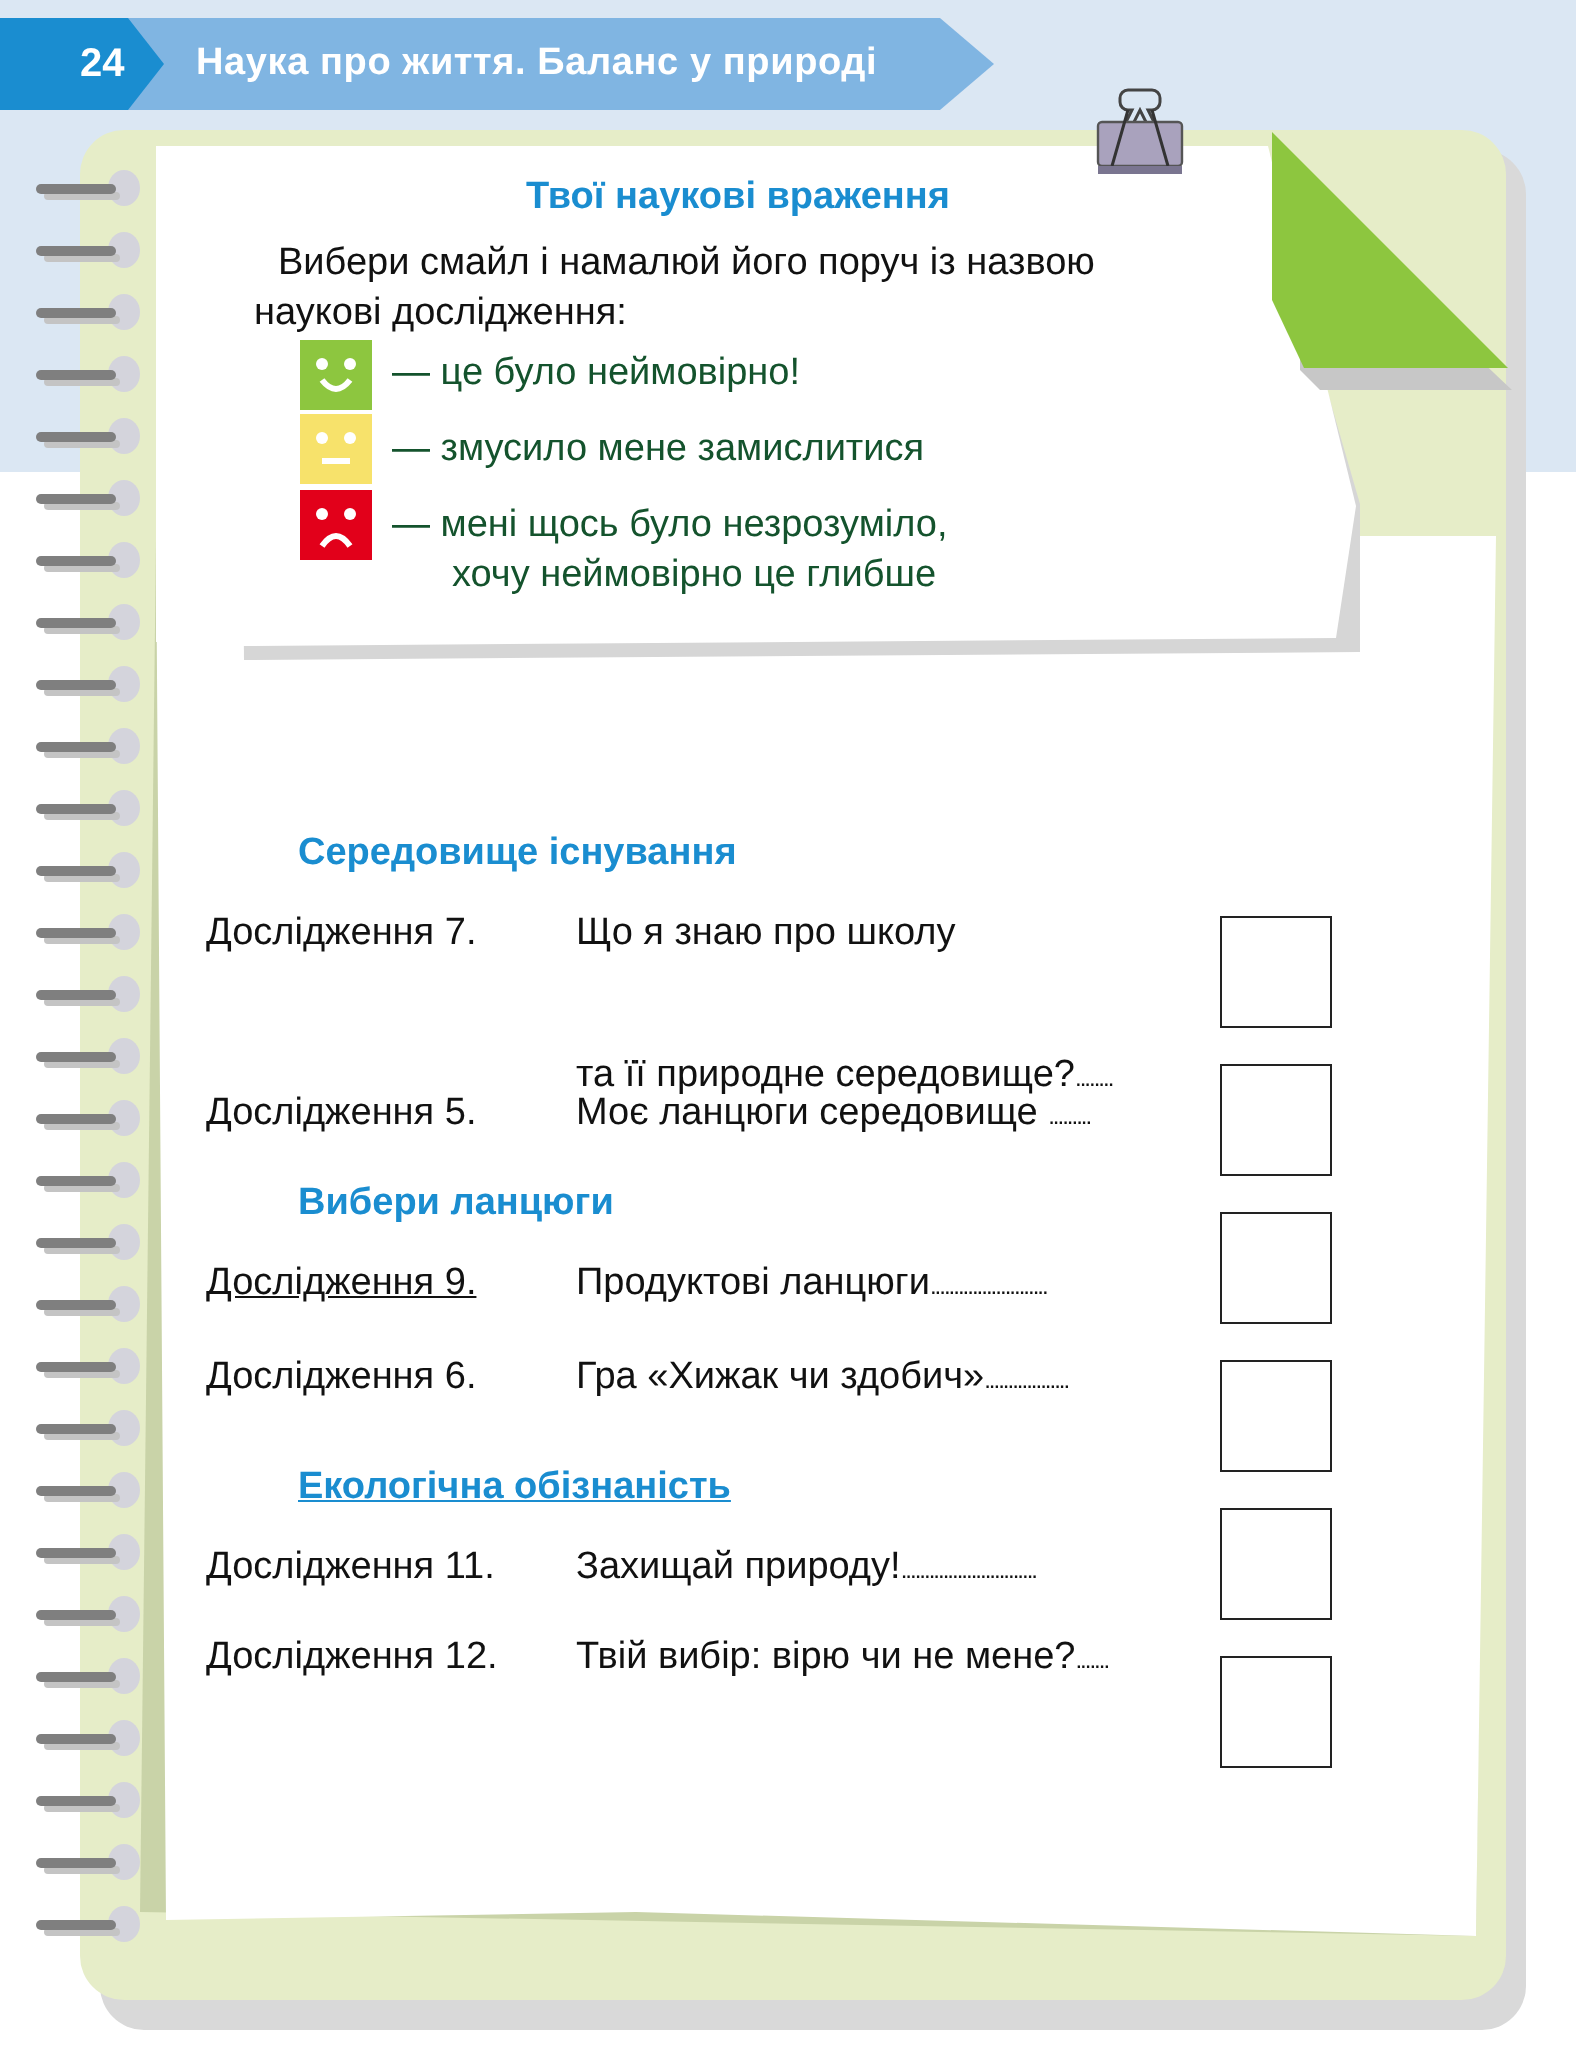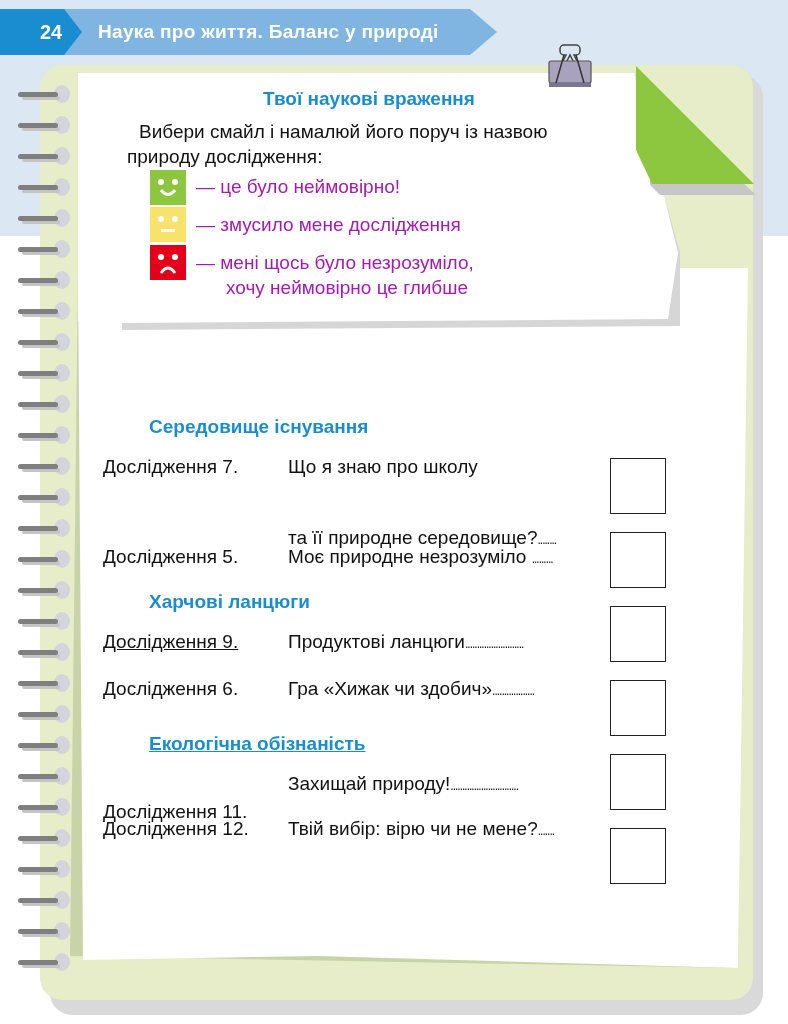--- a/index.html
+++ b/index.html
@@ -76,21 +76,21 @@
   }
   .ring .hole {
     position:absolute; left:36px; top:1px; width:16px; height:18px;
     background:#d4d4dc; border-radius:50%;
   }
   .section-title {
     position:absolute; color:#1a8dd0; font-weight:bold; font-size:19px;
   }
   .text { position:absolute; color:#111; font-size:19px; }
   .smile { position:absolute; width:36px; height:35px; }
-  .legend-text { position:absolute; left:196px; font-size:19px; color:#a21caf; line-height:24px; }
+  .legend-text { position:absolute; left:196px; font-size:19px; color:#14532d; line-height:24px; }
   .row-label { position:absolute; left:103px; font-size:19px; color:#111; }
   .row-title { position:absolute; left:288px; font-size:19px; color:#111; white-space:nowrap; line-height:26px; }
   .dots { letter-spacing:-1px; font-size:12px; }
   .box {
     position:absolute; left:610px; width:56px; height:56px;
     border:1.5px solid #222; background:#fff; box-sizing:border-box;
   }
 </style>
 </head>
 <body>
@@ -261,69 +261,69 @@
     </div>
   <div class="ring" style="top:868px">
       <div class="hole"></div>
       <div class="wire-sh"></div>
       <div class="wire"></div>
     </div>
 </div>
 
 <div class="section-title" style="left:263px; top:88px;">Твої наукові враження</div>
 <div class="text" style="left:127px; top:121px;margin-left:12px;">Вибери смайл і намалюй його поруч із назвою</div>
-<div class="text" style="left:127px; top:146px;">природу дослідження:</div>
+<div class="text" style="left:127px; top:146px;">наукові дослідження:</div>
 
 <svg class="smile" style="left:150px; top:170px;" viewBox="0 0 36 35">
   <rect width="36" height="35" fill="#8dc63f"></rect>
   <circle cx="11" cy="12" r="3" fill="#fff"></circle>
     <circle cx="25" cy="12" r="3" fill="#fff"></circle>
   <path d="M11 20 Q18 29 25 20" stroke="#fff" stroke-width="3" fill="none"></path>
 </svg>
 <div class="legend-text" style="top:175px;">— це було неймовірно!</div>
 
 <svg class="smile" style="left:150px; top:207px;" viewBox="0 0 36 35">
   <rect width="36" height="35" fill="#f7e26b"></rect>
   <circle cx="11" cy="12" r="3" fill="#fff"></circle>
     <circle cx="25" cy="12" r="3" fill="#fff"></circle>
   <rect x="11" y="22" width="14" height="3" fill="#fff"></rect>
 </svg>
-<div class="legend-text" style="top:213px;">— змусило мене дослідження</div>
+<div class="legend-text" style="top:213px;">— змусило мене замислитися</div>
 
 <svg class="smile" style="left:150px; top:245px;" viewBox="0 0 36 35">
   <rect width="36" height="35" fill="#e2001a"></rect>
   <circle cx="11" cy="12" r="3" fill="#fff"></circle>
     <circle cx="25" cy="12" r="3" fill="#fff"></circle>
   <path d="M11 28 Q18 18 25 28" stroke="#fff" stroke-width="3" fill="none"></path>
 </svg>
 <div class="legend-text" style="top:251px;">— мені щось було незрозуміло,</div>
 <div class="legend-text" style="left:226px; top:276px;">хочу неймовірно це глибше</div>
 
 <div class="section-title" style="left:149px; top:416px;">Середовище існування</div>
 
 <div class="row-label" style="top:456px;">Дослідження 7.</div>
 <div class="row-title" style="top:454px;">Що я знаю про школу</div>
 <div class="row-title" style="top:481px;margin-top:44px;"><span>та її природне середовище?</span><span class="dots">........</span></div>
 <div class="box" style="top:458px;"></div>
 
 <div class="row-label" style="top:546px;">Дослідження 5.</div>
-<div class="row-title" style="top:544px;"><span>Моє природне незрозуміло</span> <span class="dots">.........</span></div>
+<div class="row-title" style="top:544px;"><span>Моє ланцюги середовище</span> <span class="dots">.........</span></div>
 <div class="box" style="top:532px;"></div>
 
-<div class="section-title" style="left:149px; top:591px;">Харчові ланцюги</div>
+<div class="section-title" style="left:149px; top:591px;">Вибери ланцюги</div>
 
 <div class="row-label" style="top:631px;text-decoration:underline;">Дослідження 9.</div>
 <div class="row-title" style="top:629px;"><span>Продуктові ланцюги</span><span class="dots">.........................</span></div>
 <div class="box" style="top:606px;"></div>
 
 <div class="row-label" style="top:678px;">Дослідження 6.</div>
 <div class="row-title" style="top:676px;"><span>Гра «Хижак чи здобич»</span><span class="dots">..................</span></div>
 <div class="box" style="top:680px;"></div>
 
 <div class="section-title" style="left:149px; top:733px;text-decoration:underline;">Екологічна обізнаність</div>
 
-<div class="row-label" style="top:773px;margin-top:28px;">Дослідження 11.</div>
+<div class="row-label" style="top:773px;">Дослідження 11.</div>
 <div class="row-title" style="top:771px;text-align:center;"><span>Захищай природу!</span><span class="dots">.............................</span></div>
 <div class="box" style="top:754px;"></div>
 
 <div class="row-label" style="top:818px;">Дослідження 12.</div>
 <div class="row-title" style="top:816px;"><span>Твій вибір: вірю чи не мене?</span><span class="dots">.......</span></div>
 <div class="box" style="top:828px;"></div>
 
 </body></html>

